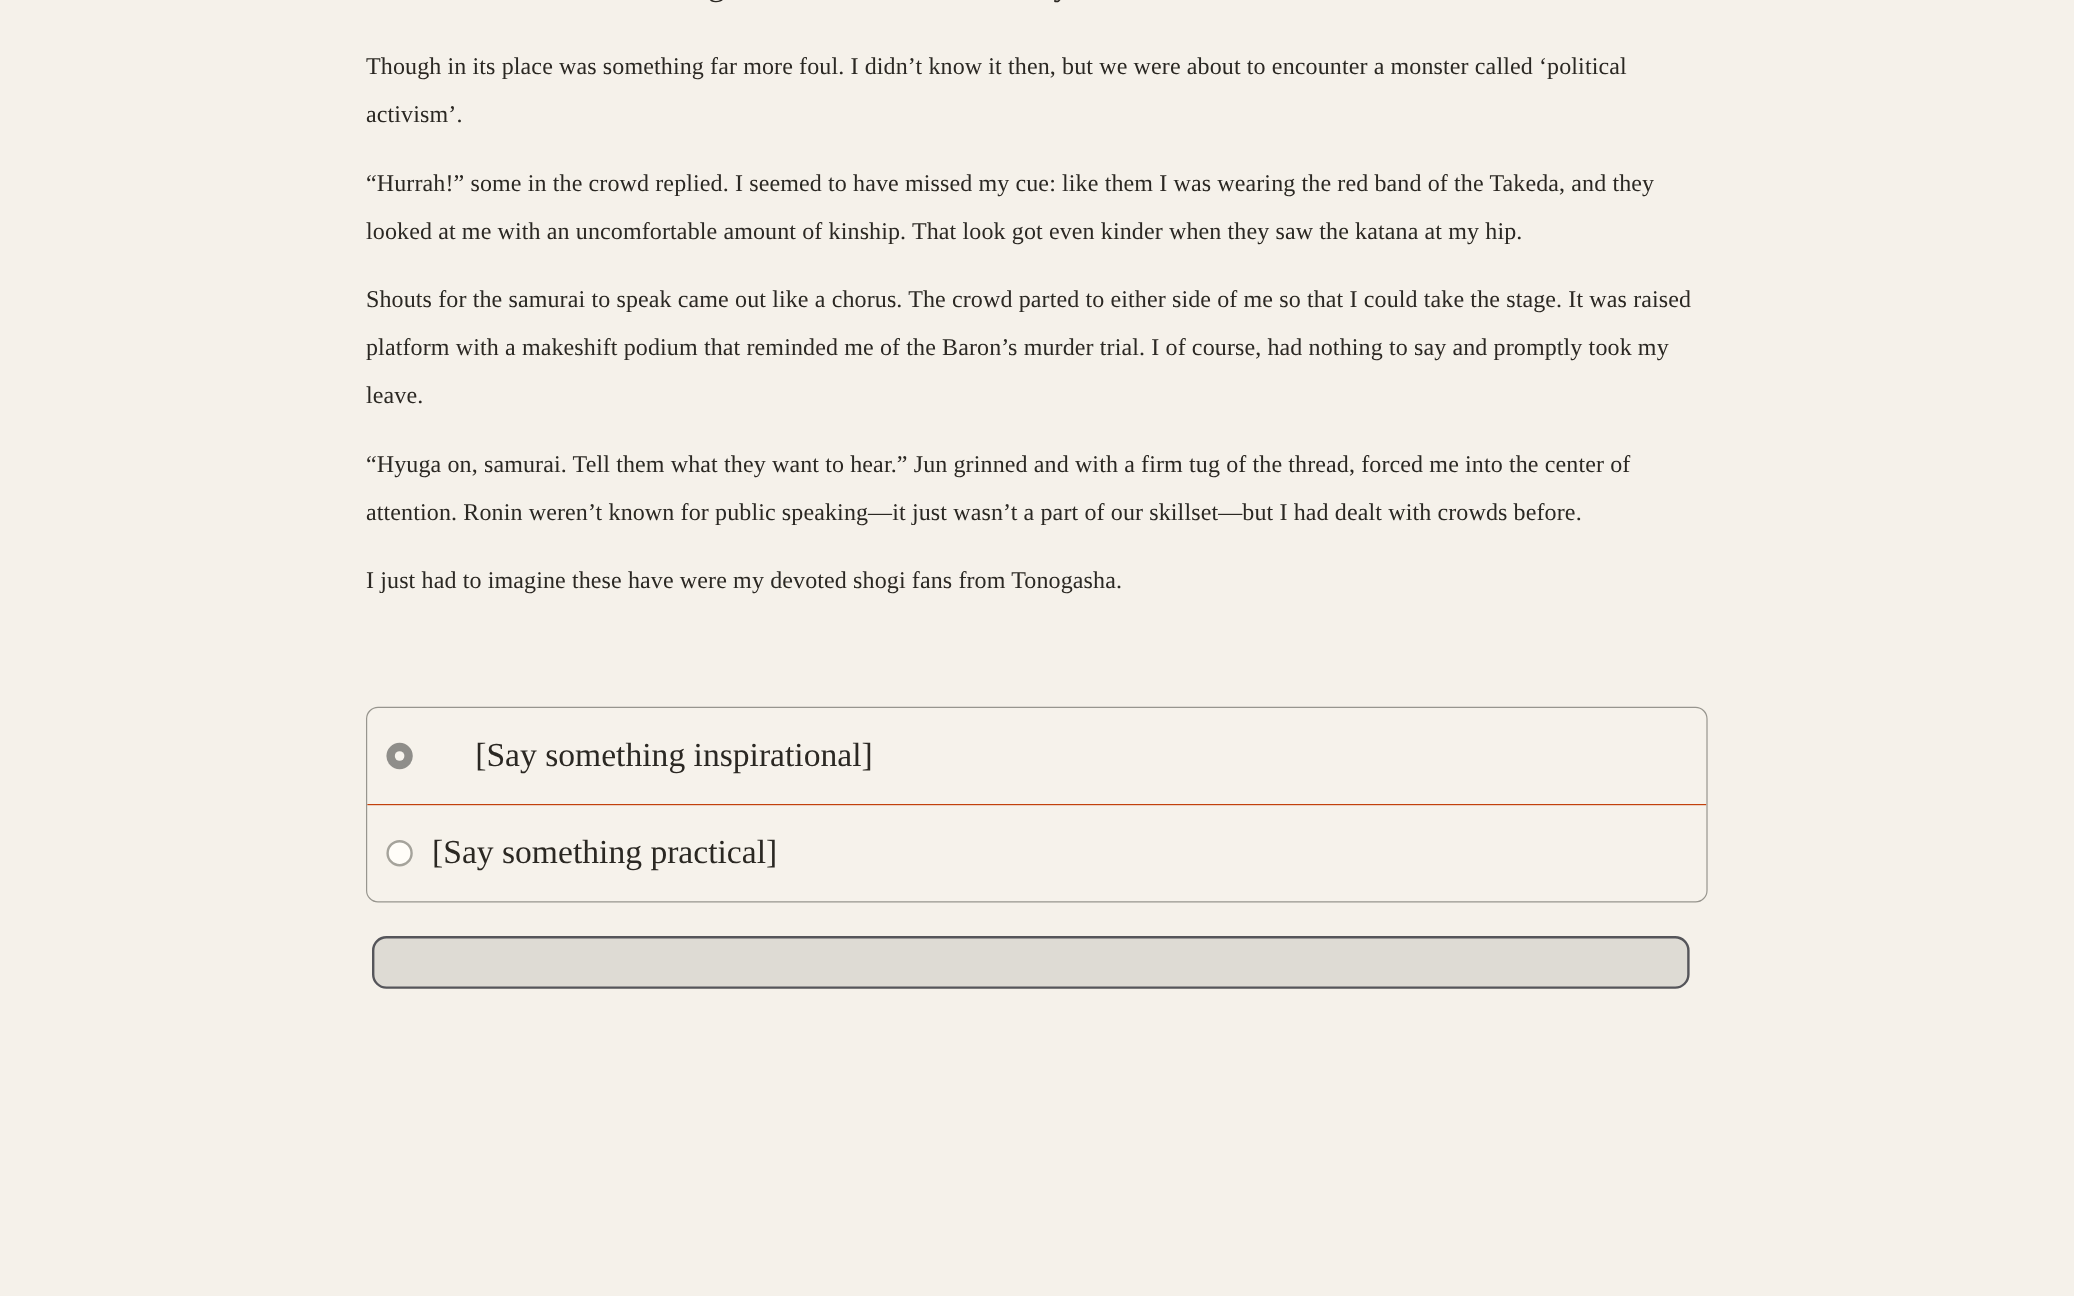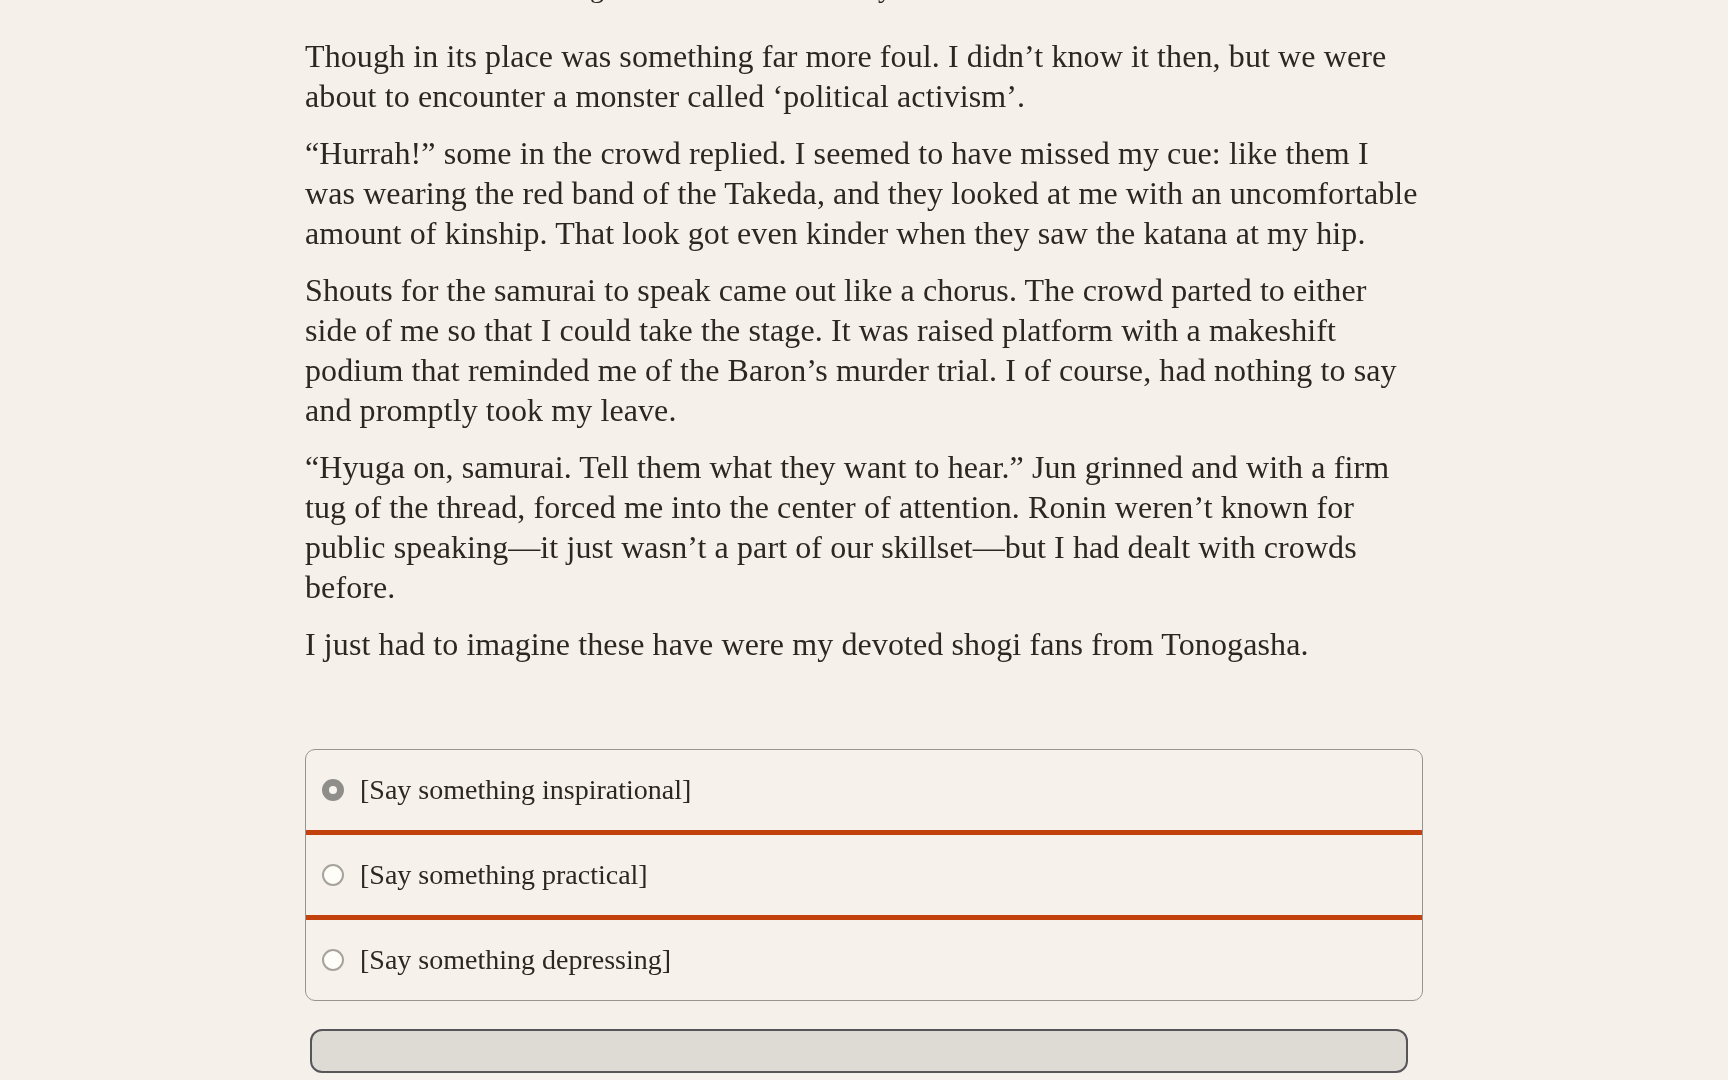--- a/index.html
+++ b/index.html
@@ -19,43 +19,43 @@
     position:relative;height:36px;overflow:hidden;
   }
   .clip-top span{
     position:absolute;top:-32px;
     font-size:28px;line-height:40px;
   }
   .clip-top .frag-g{left:285px;}
   .clip-top .frag-y{left:573px;}
 
   p.story{
-    font-size:32px;line-height:40px;
+    font-size:20px;line-height:40px;
     margin:0 0 17px 0;
     letter-spacing:0.1px;
   }
   p.story .italic{}
 
   
   .choice-box{
     margin-top:85px;
     width:1116px;
     border:1px solid #97958e;
     border-radius:10px;
     background:#f6f2eb;
     overflow:hidden;
   }
   .option{
     display:flex;align-items:center;
     height:80px;
     padding:0 0 0 16px;
-    border-top:5px solid #c2410c;
+    border-top:1px solid #c2410c;
     cursor:pointer;
   }
-  .option:first-child{border-top:none;}
+  .option:first-child{border-top:none;gap:36px;}
   .radio{
     width:22px;height:22px;flex:0 0 22px;
     border-radius:50%;
     background:#fffdf8;
     border:2px solid #a5a39b;
     box-sizing:border-box;
     position:relative;
     margin-right:16px;
   }
   .option.selected .radio{
@@ -112,22 +112,18 @@
           <span class="dot"></span>
         </span>
       <span class="option-label">[Say something inspirational]</span>
     </div>
 
     <div class="option">
       <span class="radio"></span>
       <span class="option-label">[Say something practical]</span>
     </div>
 
-    <div class="option">
-      <span class="radio"></span>
-      <span class="option-label">[Say something depressing]</span>
-    </div>
 
   </div>
 
   <div class="next-button"></div>
 
 </div>
 
 </body></html>

